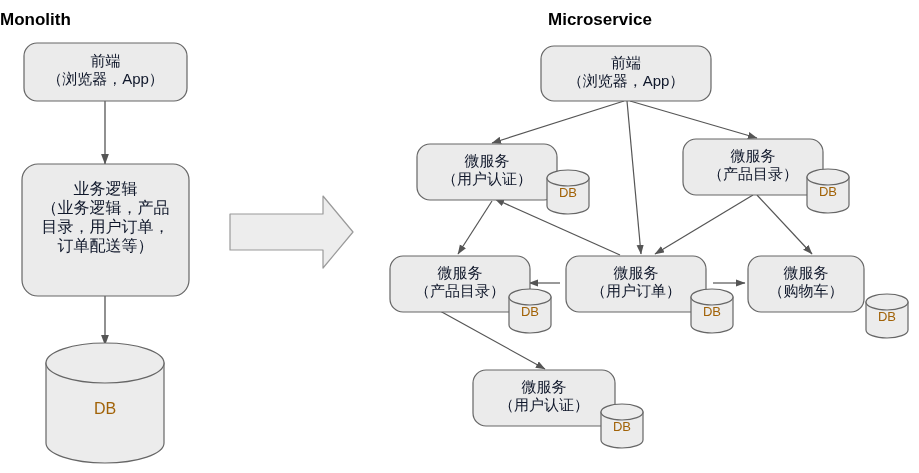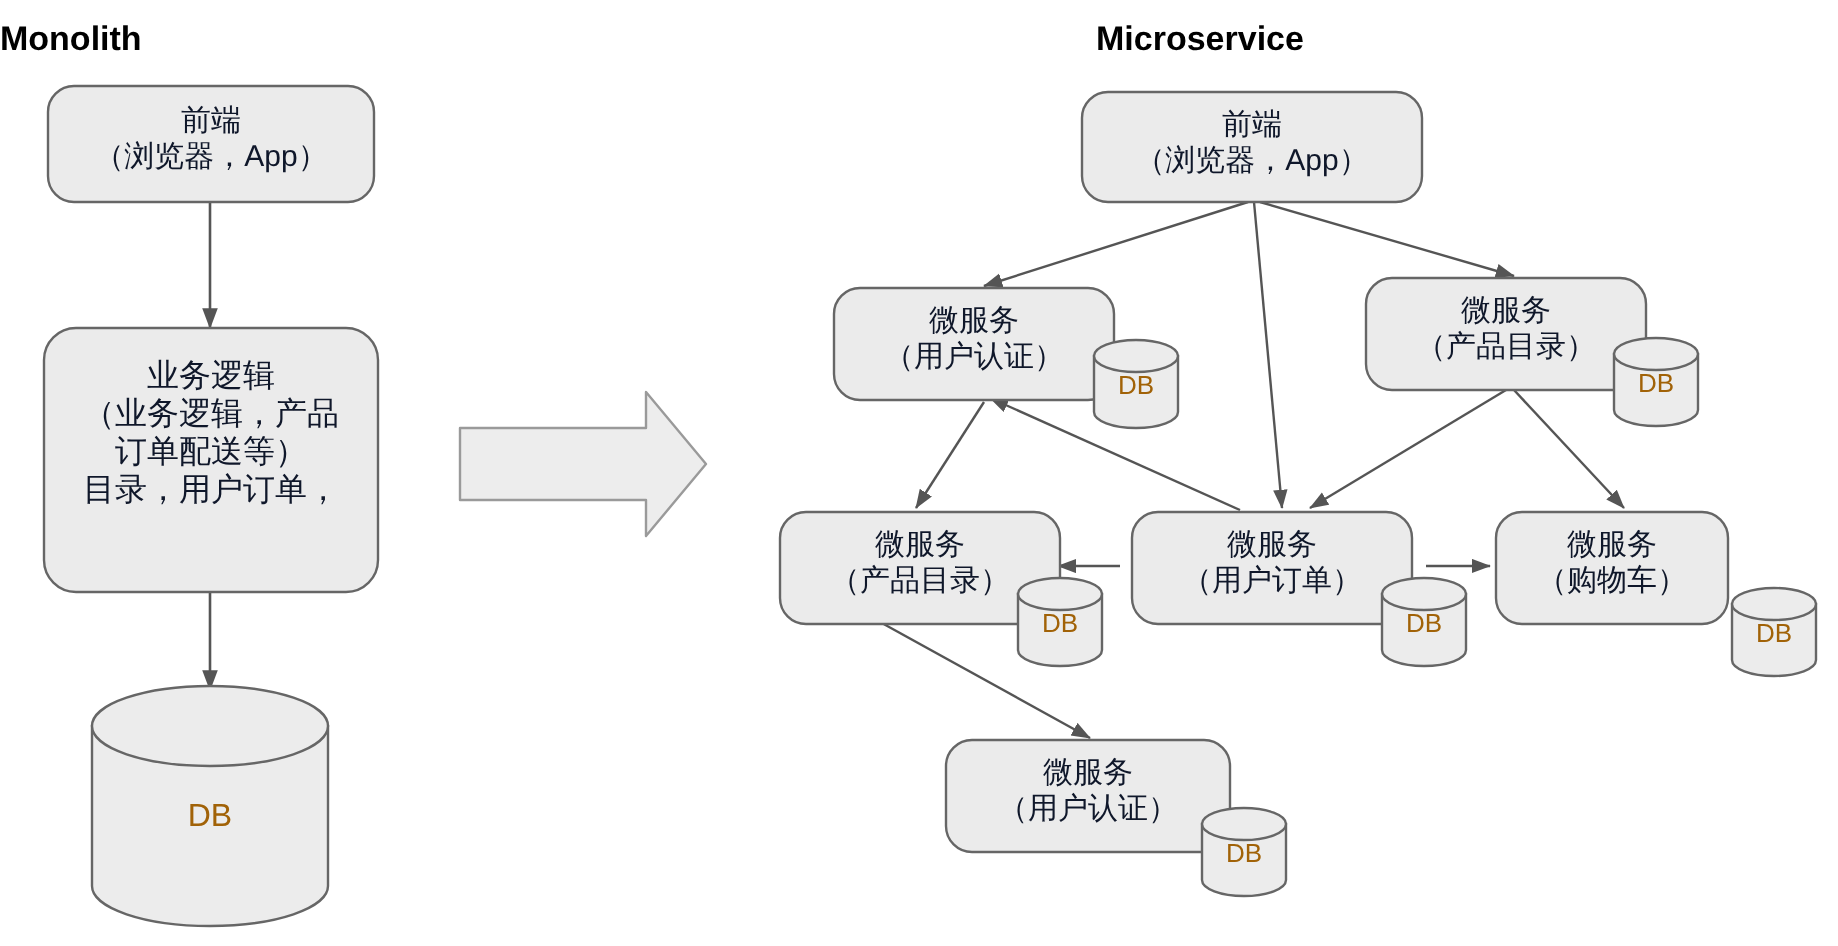--- a/index.html
+++ b/index.html
@@ -141,22 +141,22 @@
   <div class="col-title" style="left:548px; top:10px; width:196px;">Microservice</div>
 
   <div class="node-label" style="left:24px; top:52px; width:163px; font-size:15px;">
     <span class="ln">前端</span>
     <span class="ln">（浏览器，App）</span>
   </div>
 
   <div class="node-label" style="left:22px; top:180px; width:167px; font-size:16px;">
     <span class="ln">业务逻辑</span>
     <span class="ln">（业务逻辑，产品</span>
+    <span class="ln">目录，用户订单，</span>
     <span class="ln">订单配送等）</span>
-    <span class="ln">目录，用户订单，</span>
   </div>
 
   <div class="db-label" style="left:46px; top:400px; width:118px; font-size:16px;">DB</div>
 
   <div class="node-label" style="left:541px; top:54px; width:170px; font-size:15px;">
     <span class="ln">前端</span>
     <span class="ln">（浏览器，App）</span>
   </div>
 
   <div class="node-label" style="left:417px; top:152px; width:140px; font-size:15px;">

